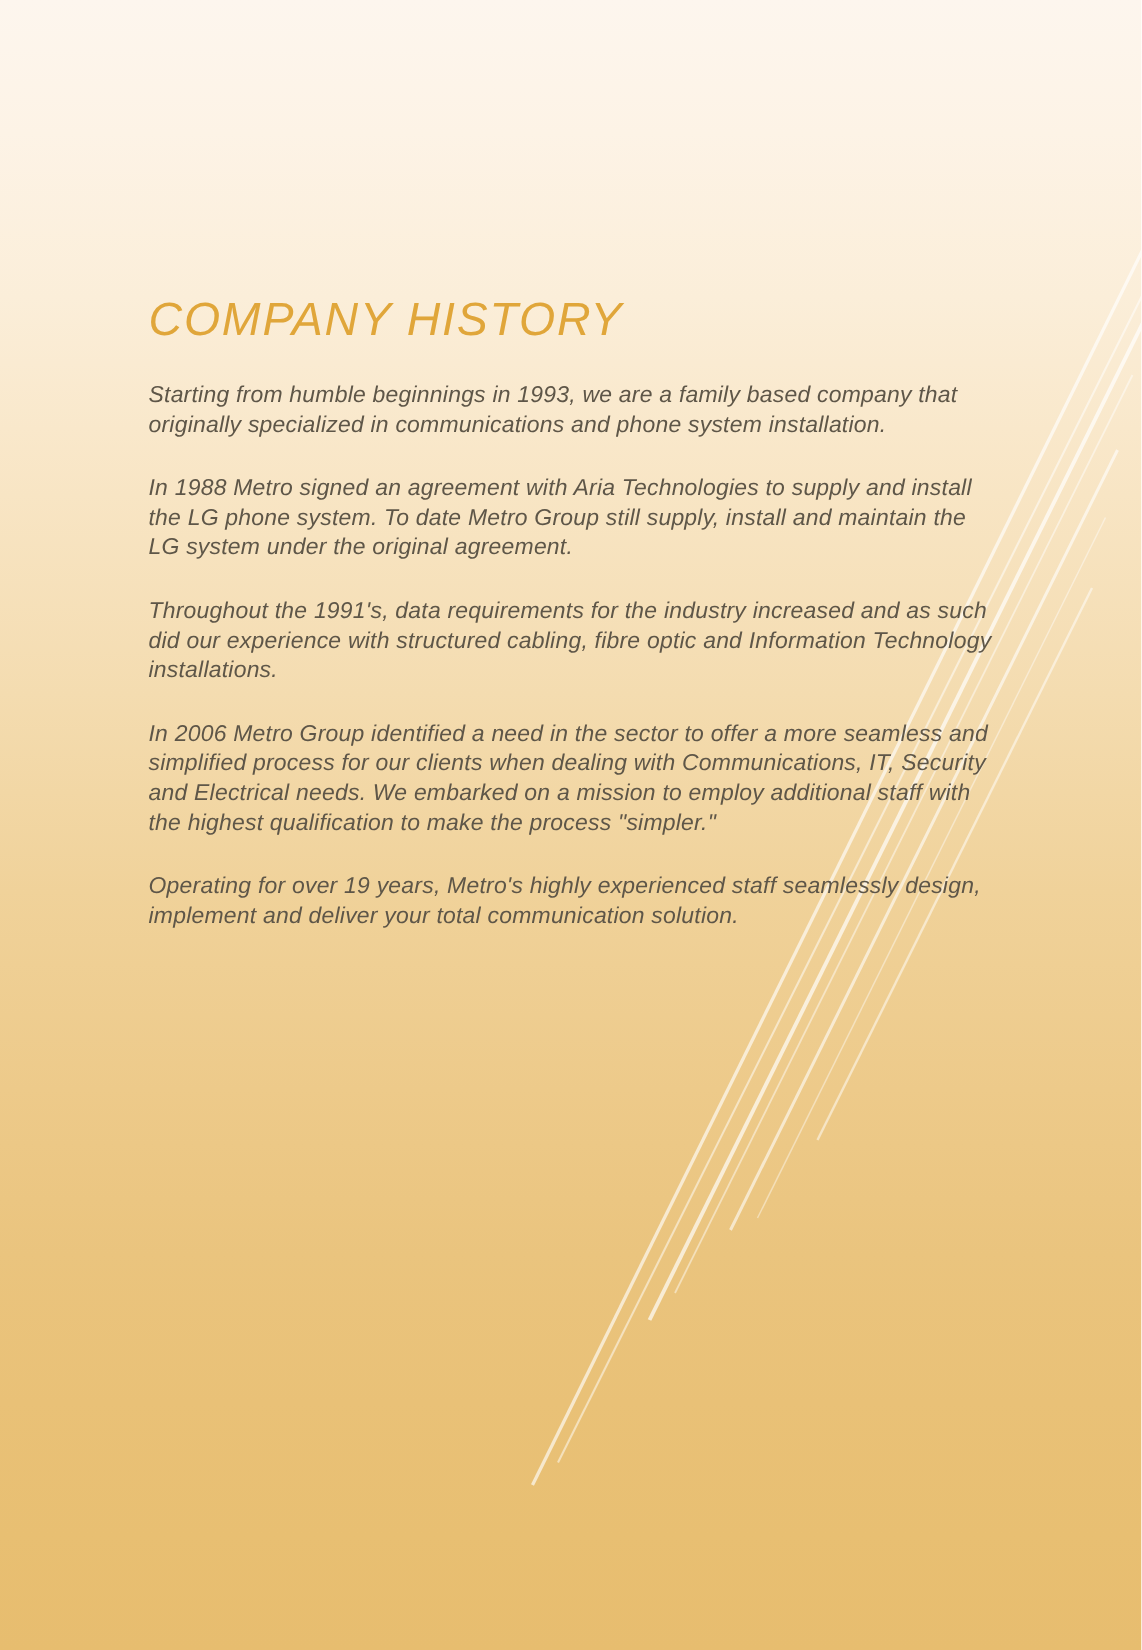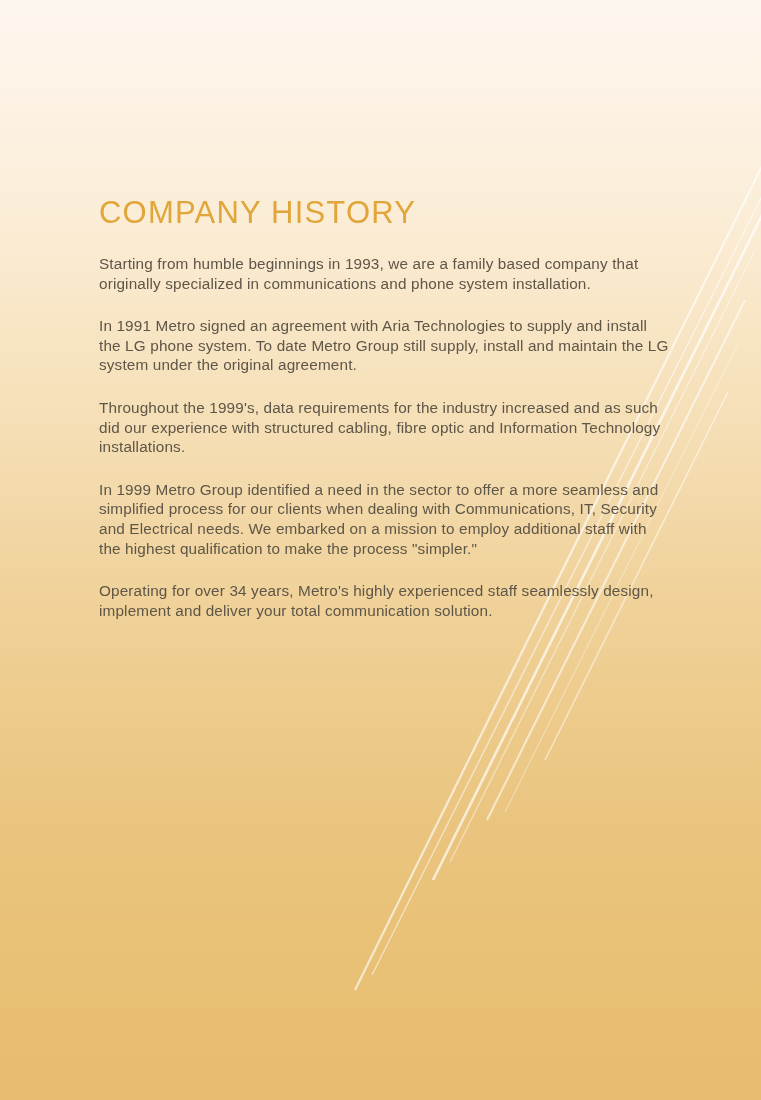--- a/index.html
+++ b/index.html
@@ -37,20 +37,21 @@
     left: 0;
     width: 761px;
     height: 1100px;
     pointer-events: none;
   }
   .content {
     position: absolute;
     left: 99px;
     top: 196px;
     width: 575px;
+    font-style: italic;
   }
   .title {
     font-size: 31px;
     letter-spacing: 1.2px;
     color: #e0a63a;
     font-weight: normal;
     margin: 0 0 24px 0;
     line-height: 1.1;
   }
   .para {
@@ -79,19 +80,19 @@
       <line x1="745" y1="300" x2="487" y2="820" stroke-width="2.0" opacity="0.7"></line>
       <line x1="737" y1="345" x2="505" y2="812" stroke-width="1.0" opacity="0.5"></line>
       <line x1="728" y1="392" x2="545" y2="760" stroke-width="1.6" opacity="0.6"></line>
     </g>
   </svg>
 
   <div class="content">
     <h1 class="title">COMPANY HISTORY</h1>
 
     <p class="para">Starting from humble beginnings in 1993, we are a family based company that originally specialized in communications and phone system installation.</p>
-    <p class="para">In 1991 Metro signed an agreement with Aria Technologies to supply and install the LG phone system. To date Metro Group still supply, install and maintain the LG system under the original agreement.</p>
-    <p class="para">Throughout the 1999's, data requirements for the industry increased and as such did our experience with structured cabling, fibre optic and Information Technology installations.</p>
-    <p class="para">In 1999 Metro Group identified a need in the sector to offer a more seamless and simplified process for our clients when dealing with Communications, IT, Security and Electrical needs. We embarked on a mission to employ additional staff with the highest qualification to make the process "simpler."</p>
-    <p class="para">Operating for over 34 years, Metro's highly experienced staff seamlessly design, implement and deliver your total communication solution.</p>
+    <p class="para">In 1988 Metro signed an agreement with Aria Technologies to supply and install the LG phone system. To date Metro Group still supply, install and maintain the LG system under the original agreement.</p>
+    <p class="para">Throughout the 1991's, data requirements for the industry increased and as such did our experience with structured cabling, fibre optic and Information Technology installations.</p>
+    <p class="para">In 2006 Metro Group identified a need in the sector to offer a more seamless and simplified process for our clients when dealing with Communications, IT, Security and Electrical needs. We embarked on a mission to employ additional staff with the highest qualification to make the process "simpler."</p>
+    <p class="para">Operating for over 19 years, Metro's highly experienced staff seamlessly design, implement and deliver your total communication solution.</p>
   </div>
 
 </div>
 
 </body></html>

